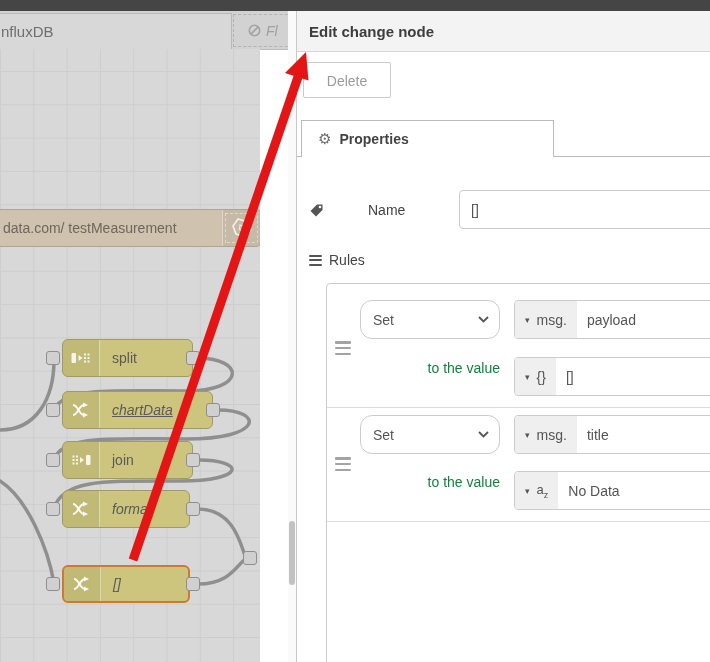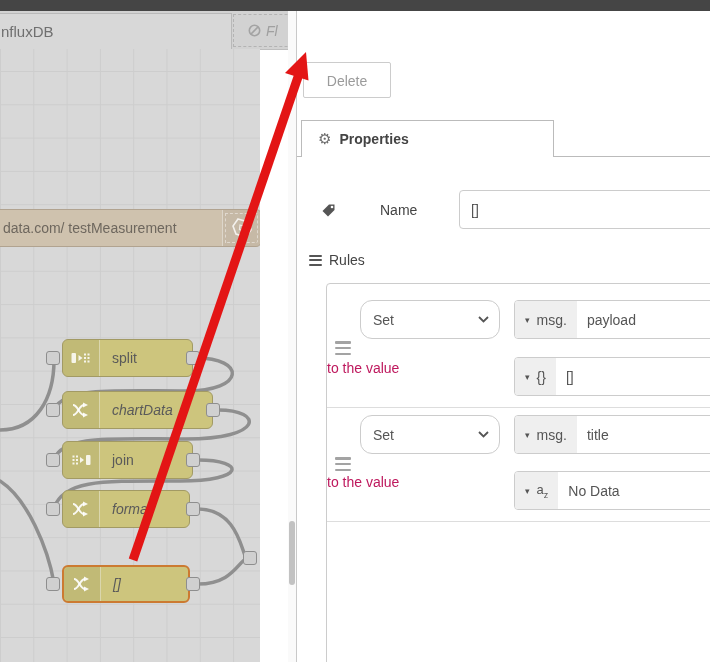--- a/index.html
+++ b/index.html
@@ -93,21 +93,21 @@
     border:1px solid #ccc;border-radius:4px;box-sizing:border-box;background:#fff;
   }
   .sep{position:absolute;left:0;width:100%;height:1px;background:#ddd;}
   .handle{position:absolute;width:16px;height:14px;display:flex;flex-direction:column;justify-content:space-between;}
   .handle span{display:block;height:2.5px;background:#a3a3a3;border-radius:1px;}
   .sel{
     position:absolute;width:140px;height:39px;box-sizing:border-box;background:#fff;
     border:1px solid #ccc;border-radius:12px;display:flex;align-items:center;
     font-size:14px;color:#555;padding:0 10px 0 12px;justify-content:space-between;
   }
-  .tolabel{position:absolute;font-size:14px;color:#be185d;}
+  .tolabel{position:absolute;font-size:14px;color:#15803d;text-align:right;}
   .tinput{
     position:absolute;width:240px;height:39px;box-sizing:border-box;background:#fff;
     border:1px solid #ccc;border-radius:4px;display:flex;overflow:hidden;align-items:stretch;
   }
   .tinput .ttype{
     background:#efefef;display:flex;align-items:center;gap:7px;padding:0 10px 0 10px;
     font-size:14px;color:#555;flex:0 0 auto;
   }
   .tinput .tval{display:flex;align-items:center;padding-left:10px;font-size:14px;color:#555;}
   .caret{font-size:9px;color:#555;}
@@ -173,21 +173,21 @@
               <rect x="13" y="6" width="2" height="2"></rect>
                 <rect x="16.5" y="6" width="2" height="2"></rect>
               <rect x="13" y="9.5" width="2" height="2"></rect>
                 <rect x="16.5" y="9.5" width="2" height="2"></rect>
             </g>
           </svg>
         </div>
         <div class="nlabel">split</div>
       </div>
 
-      <div class="node italic" style="left:62px;top:342px;width:151px;">
+      <div class="node italic" style="left:62px;top:342px;width:151px;text-decoration:underline;">
         <div class="nicon">
           <svg width="18" height="16" viewBox="0 0 18 16">
             <g fill="none" stroke="rgba(255,255,255,0.9)" stroke-width="2">
               <path d="M1 3 C6 3, 7 13, 12 13"></path>
               <path d="M1 13 C6 13, 7 3, 12 3"></path>
             </g>
             <polygon points="11,0.5 16,3 11,5.5" fill="rgba(255,255,255,0.9)"></polygon>
             <polygon points="11,10.5 16,13 11,15.5" fill="rgba(255,255,255,0.9)"></polygon>
           </svg>
         </div>
@@ -254,30 +254,31 @@
       <div class="port" style="left:186px;top:528px;"></div>
       <div class="port" style="left:243px;top:502px;"></div>
     </div>
   </div>
 
   <div class="scrollstrip">
     <div class="scrollthumb"></div>
   </div>
 
   <div class="panel">
+    <div class="panel-header">Edit change node</div>
 
     <button class="btn-delete">Delete</button>
 
     <div class="tabrow-line"></div>
     <div class="tab-properties">
       <span class="gear">⚙</span>
       <span>Properties</span>
     </div>
 
-    <div class="frow-label" style="left:24px;top:189px;height:20px;gap:44px;">
+    <div class="frow-label" style="left:12px;top:189px;height:20px;gap:44px;">
       <svg width="15" height="15" viewBox="0 0 15 15">
         <path d="M1.5 8 L8 1.5 H13.5 V7 L7 13.5 Z" fill="#555"></path>
         <circle cx="11" cy="4" r="1.3" fill="#fff"></circle>
       </svg>
       <span>Name</span>
     </div>
     <div class="input" style="left:162px;top:179px;width:260px;">
       <span>[]</span>
     </div>
 

